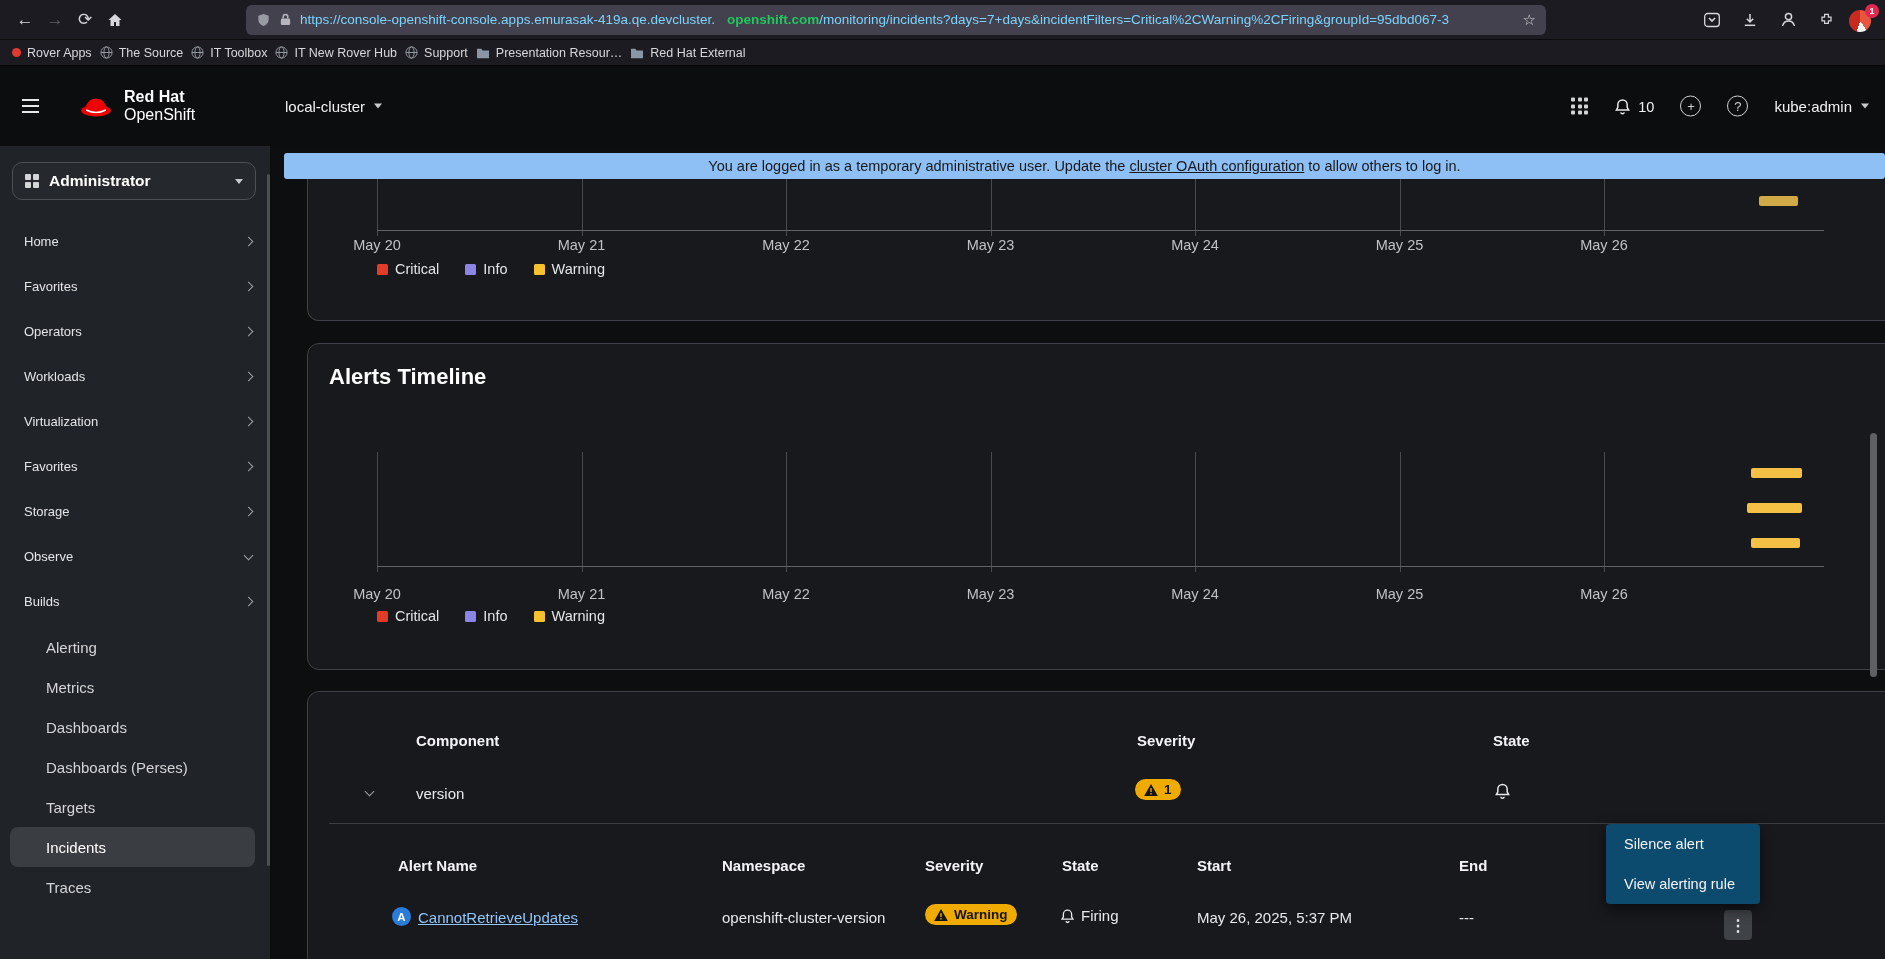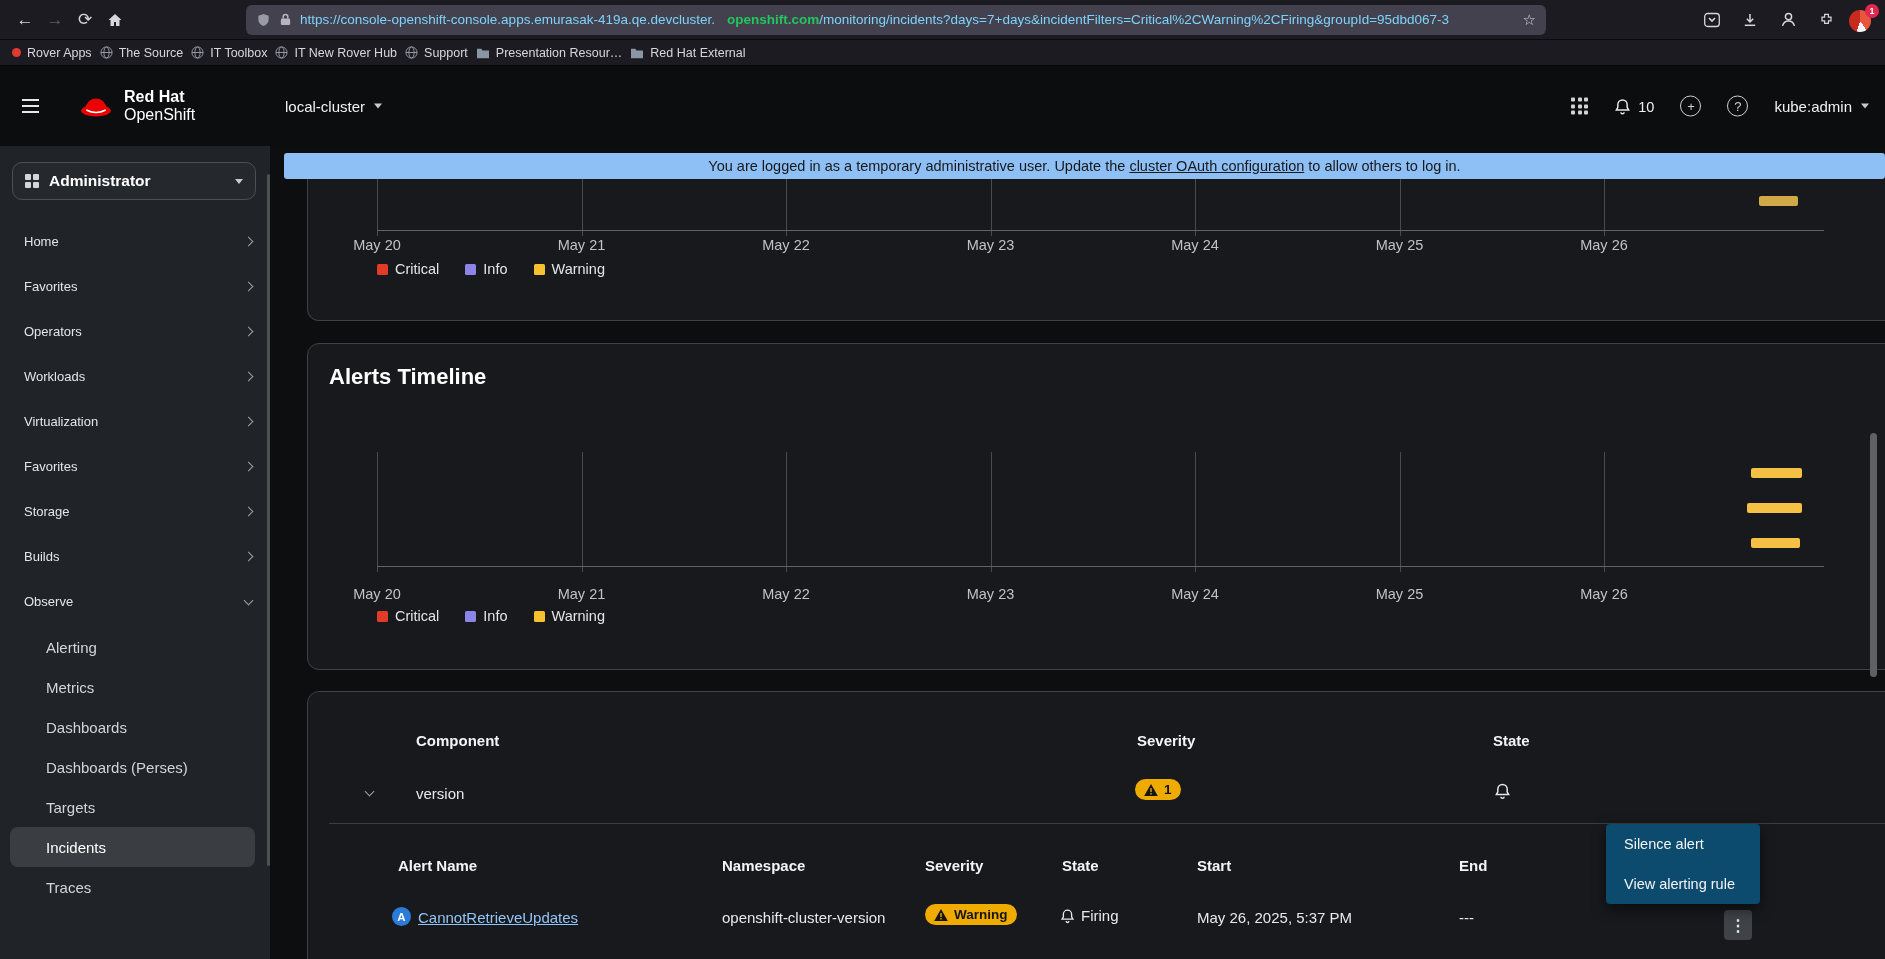--- a/index.html
+++ b/index.html
@@ -303,26 +303,26 @@
         </div>
       <div class="nav-item">
           <span>Favorites</span>
           <span class="chev chev-r"></span>
         </div>
       <div class="nav-item">
           <span>Storage</span>
           <span class="chev chev-r"></span>
         </div>
       <div class="nav-item">
-          <span>Builds</span>
-          <span class="chev chev-r"></span>
-        </div>
-      <div class="nav-item">
           <span>Observe</span>
           <span class="chev chev-d"></span>
+        </div>
+      <div class="nav-item">
+          <span>Builds</span>
+          <span class="chev chev-r"></span>
         </div>
       <div class="nav-sub">
         <div class="nav-subitem">
             <span>Alerting</span>
           </div>
         <div class="nav-subitem">
             <span>Metrics</span>
           </div>
         <div class="nav-subitem">
             <span>Dashboards</span>

